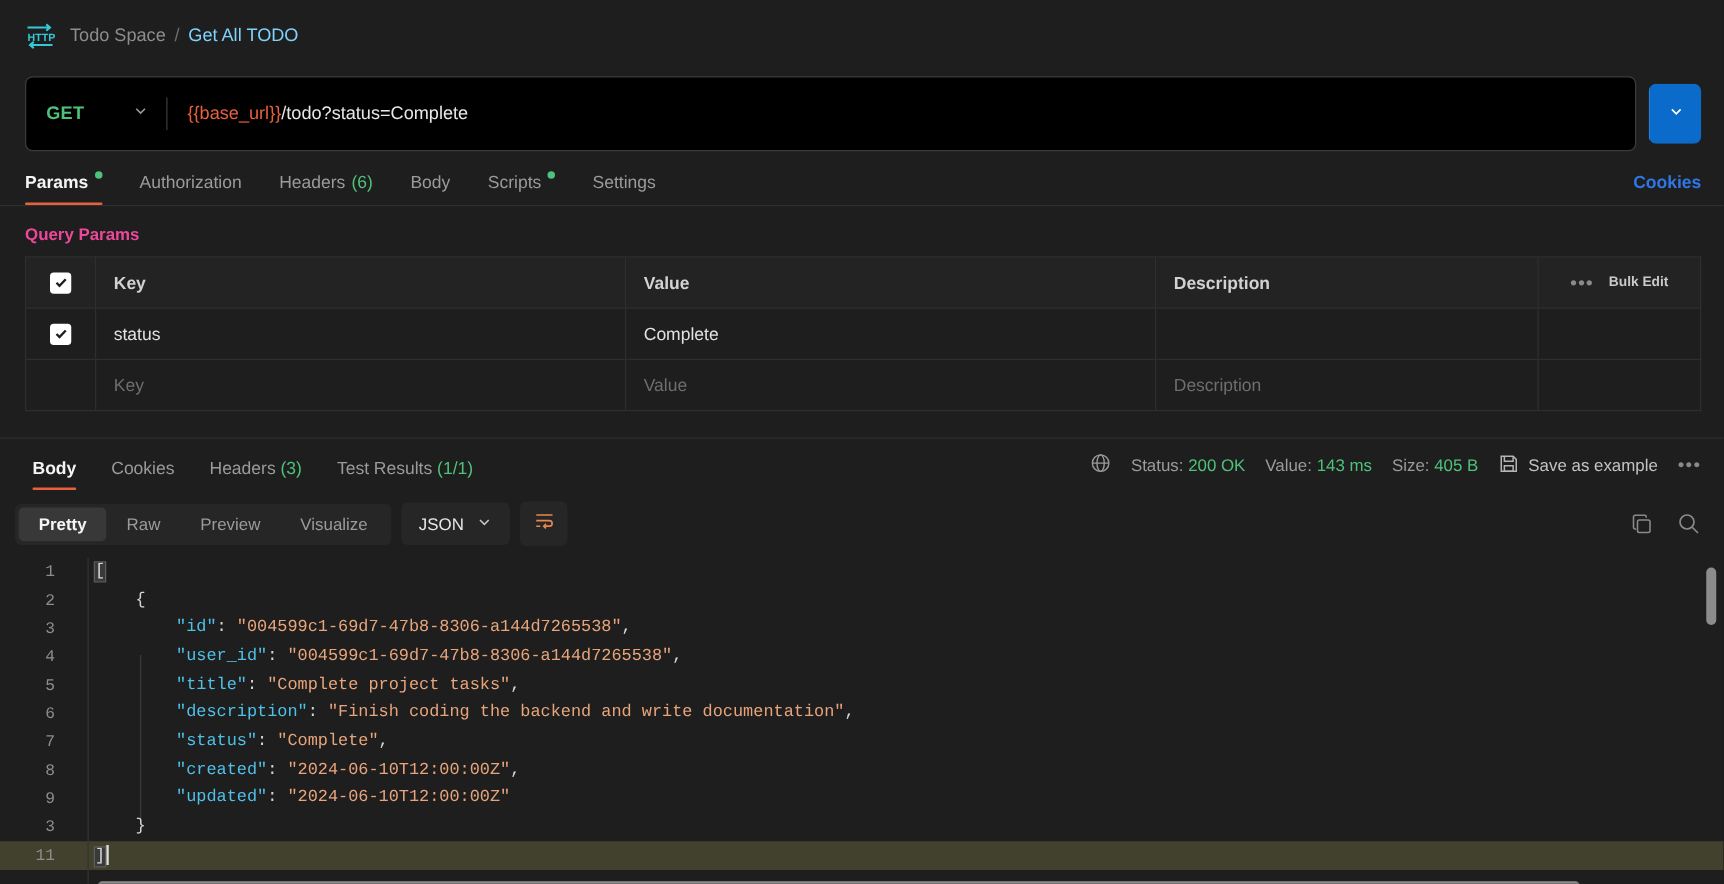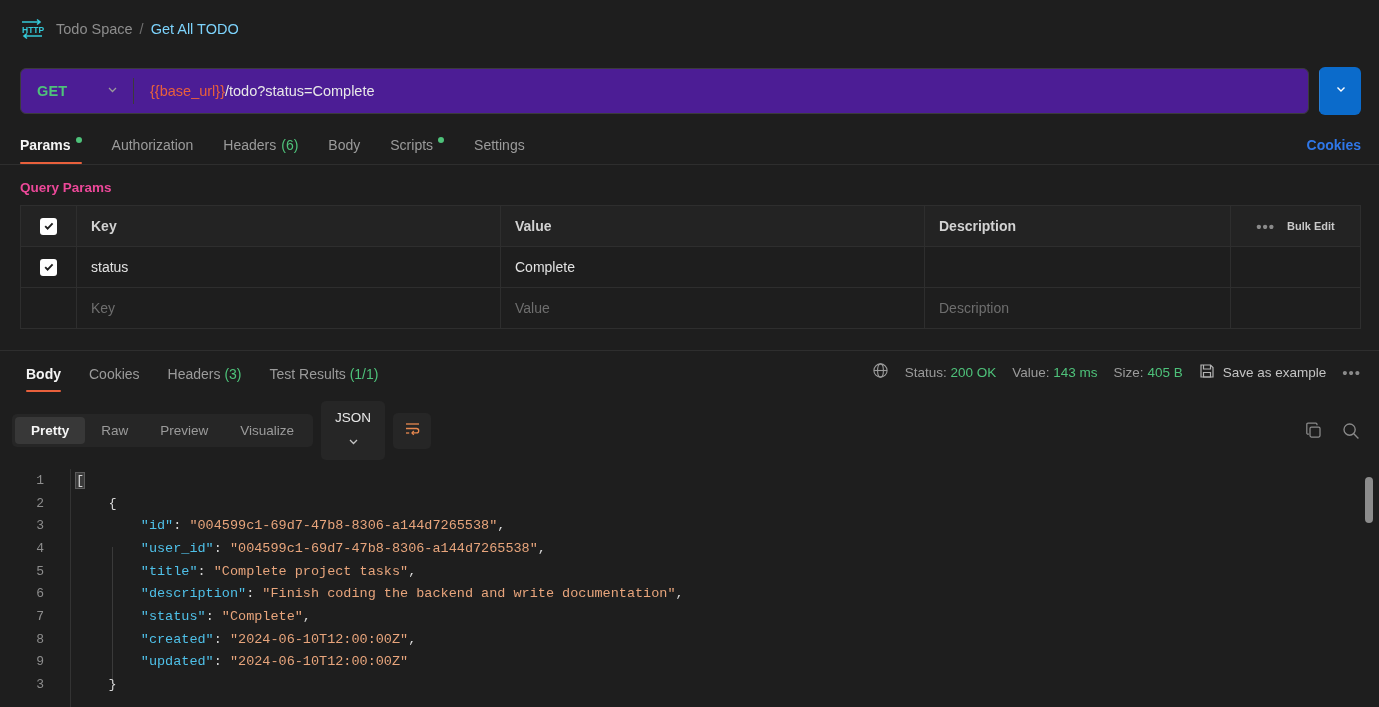--- a/index.html
+++ b/index.html
@@ -36,23 +36,23 @@
   }
   .share-btn {
     margin-left: 10px; padding: 8px 20px;
     border: 1px solid #4a4a4a; border-radius: 5px;
     font-size: 14px; color: #ededed; cursor: pointer; background: #232323;
   }
 
   
   .urlrow { display: flex; align-items: center; padding: 0 18px 0 20px; height: 66px; gap: 10px; }
   .url-wrap {
-    flex: 1; height: 46px;
+    flex: 1; height: 60px;
     border: 1px solid #3b3b3b; border-radius: 6px;
-    background: #4c1d95; display: flex; align-items: center;
+    background: #000000; display: flex; align-items: center;
   }
   .method {
     display: flex; align-items: center; justify-content: space-between;
     width: 112px; padding: 0 14px 0 16px; cursor: pointer; height: 100%;
   }
   .method-label { font-size: 14.5px; font-weight: bold; color: #4ec27a; letter-spacing: .2px; }
   .method-sep { width: 1px; height: 26px; background: #3b3b3b; }
   .url-input {
     flex: 1; padding: 0 16px; font-size: 14.5px;
     font-family: "Liberation Sans", sans-serif; color: #e8e8e8;
@@ -138,21 +138,21 @@
   .bodybar { display: flex; align-items: center; padding: 9px 18px 9px 12px; gap: 8px; }
   .seg { display: flex; background: #262626; border-radius: 5px; padding: 3px; }
   .seg-item {
     font-size: 13.5px; color: #9b9b9b; padding: 6px 16px;
     border-radius: 4px; cursor: pointer; white-space: nowrap;
   }
   .seg-item.active { background: #383838; color: #f5f5f5; font-weight: bold; }
   .json-sel {
     display: flex; align-items: center; gap: 10px; background: #262626;
     border-radius: 5px; padding: 9px 14px; font-size: 13.5px;
-    color: #e8e8e8; cursor: pointer; flex-direction: column;
+    color: #e8e8e8; cursor: pointer;
   }
   .wrap-btn {
     background: #262626; border-radius: 5px; width: 38px; height: 36px;
     display: flex; align-items: center; justify-content: center; cursor: pointer;
   }
   .bodybar-right { margin-left: auto; display: flex; align-items: center; gap: 18px; }
   .ibtn { cursor: pointer; opacity: .72; display: flex; }
 
   
   .code {
@@ -433,20 +433,24 @@
         <div class="code-text"><span class="p">        </span><span class="k">"created"</span><span class="p">: </span><span class="s">"2024-06-10T12:00:00Z"</span><span class="p">,</span></div>
       </div>
       <div class="code-line">
         <div class="ln">9</div>
         <div class="code-text"><span class="p">        </span><span class="k">"updated"</span><span class="p">: </span><span class="s">"2024-06-10T12:00:00Z"</span></div>
       </div>
       <div class="code-line">
         <div class="ln">3</div>
         <div class="code-text"><span class="p">    }</span></div>
       </div>
+      <div class="code-line cursor-line">
+        <div class="ln">11</div>
+        <div class="code-text"><span class="p brk-hl">]</span><span class="caret"></span></div>
+      </div>
     </div>
 
   <div class="vscroll-track">
     <div class="vscroll-thumb"></div>
   </div>
   <div class="hscroll-track">
     <div class="hscroll-thumb"></div>
   </div>
 </div>
 

